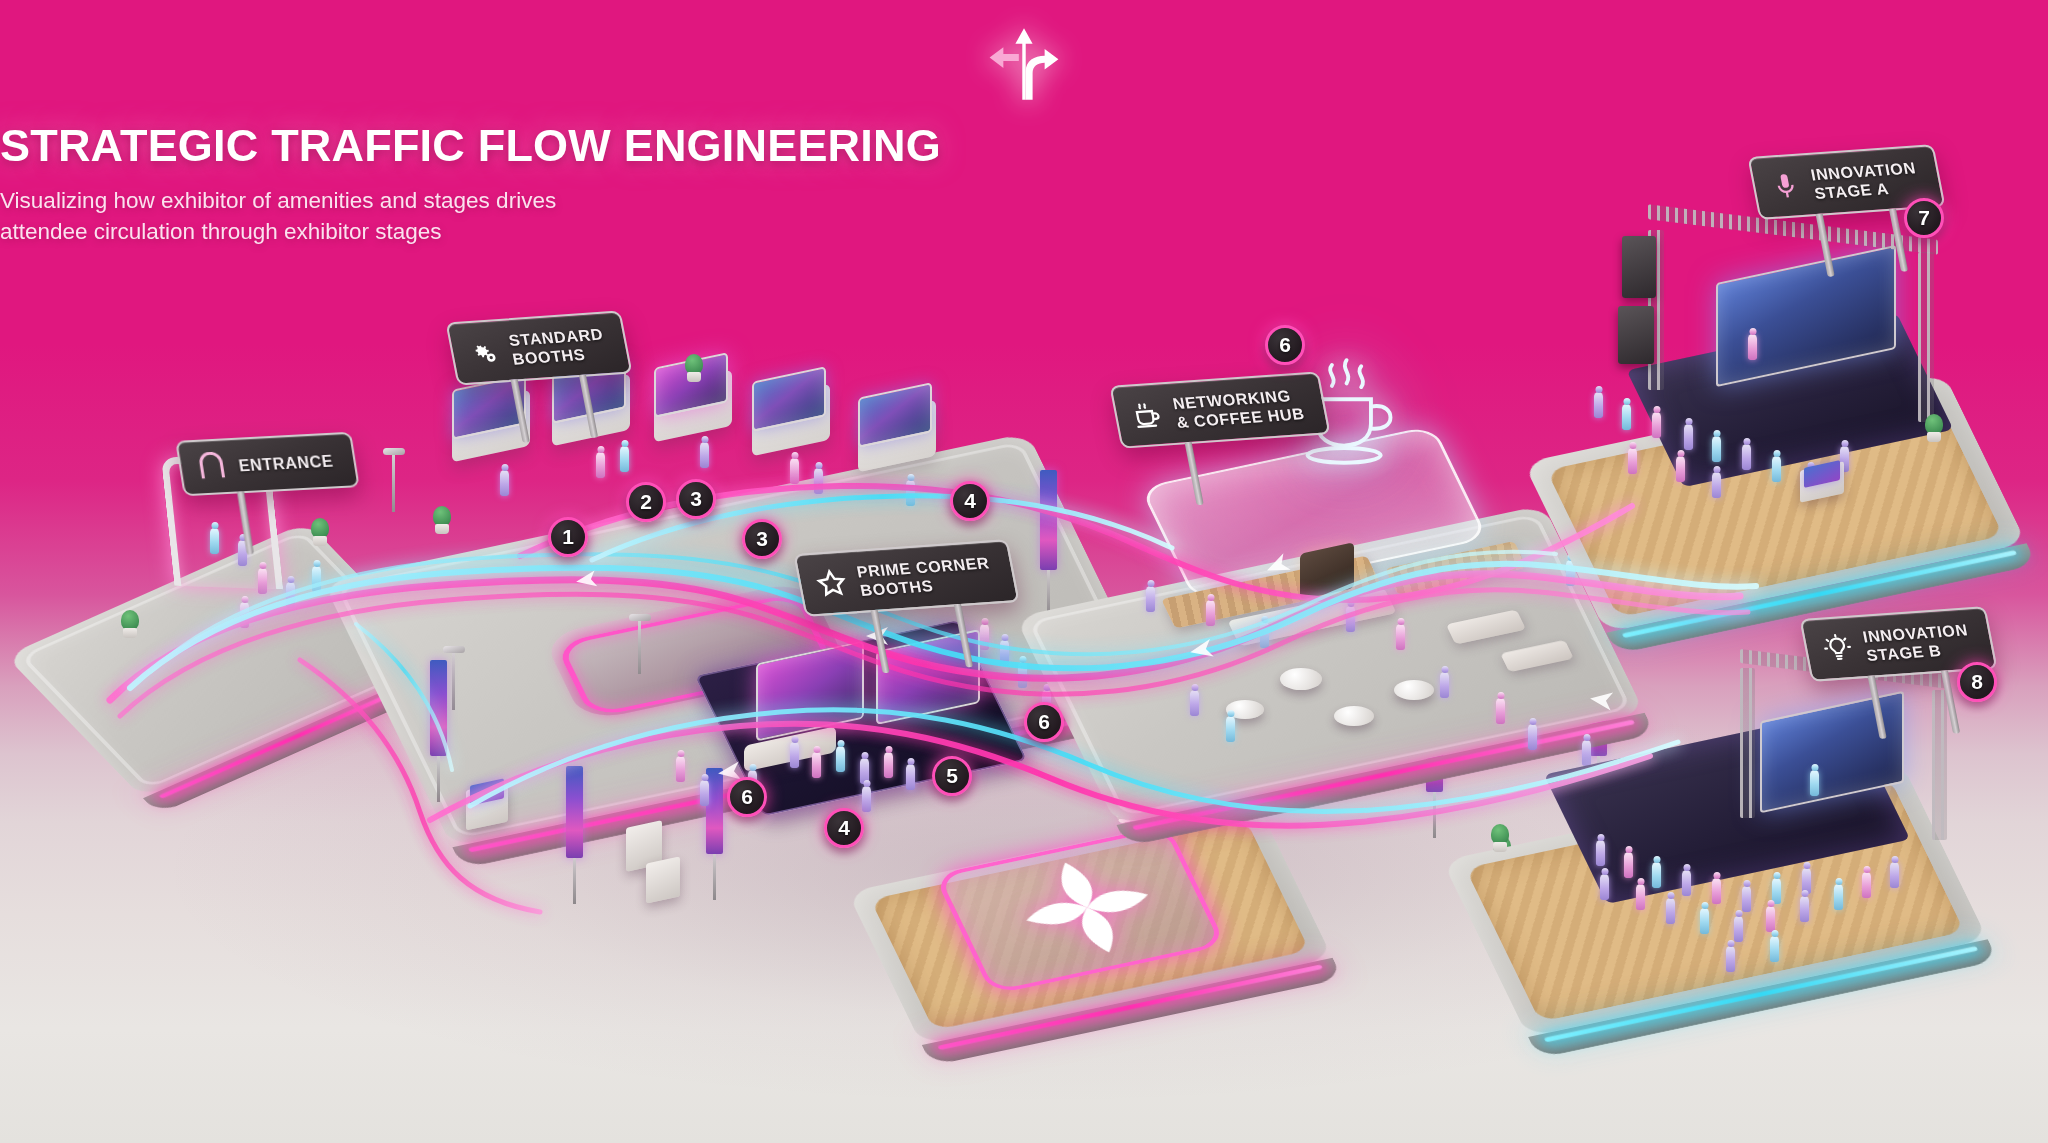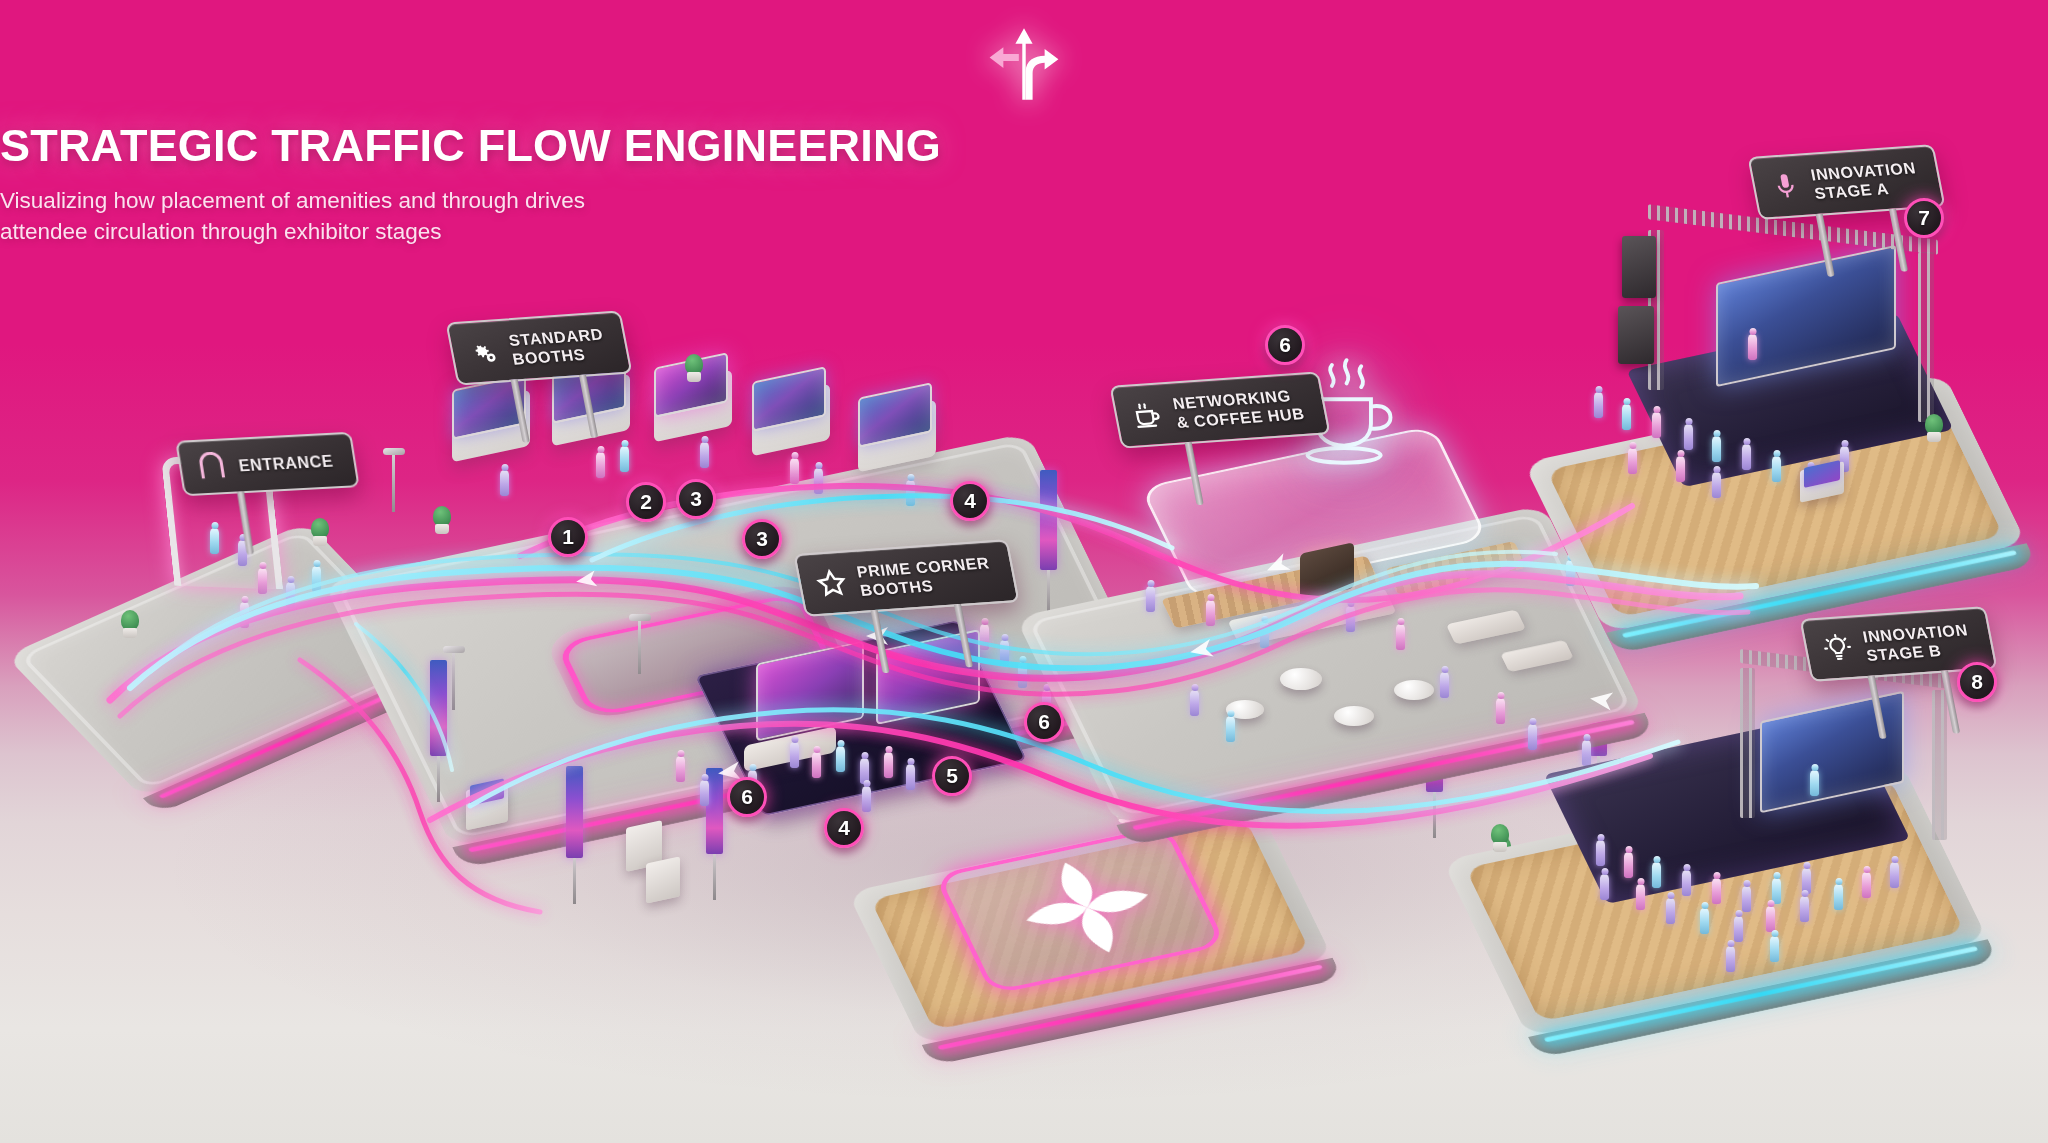--- a/index.html
+++ b/index.html
@@ -377,21 +377,21 @@
       <svg viewBox="0 0 100 100">
         <g fill="#ffffff">
           <path d="M48 95 L48 30 L40 30 L50 12 L60 30 L52 30 L52 95 Z"></path>
           <path d="M52 62 C52 50 62 44 74 44 L74 36 L90 48 L74 60 L74 52 C66 52 60 56 60 64 L60 95 L52 95 Z"></path>
         </g>
         <path d="M44 50 L44 42 L26 42 L26 34 L10 46 L26 58 L26 50 Z" fill="#f9a8d4"></path>
       </svg>
     </div>
     <div class="title">STRATEGIC TRAFFIC FLOW ENGINEERING</div>
     <div class="subtitle">
-      <div>Visualizing how placement of amenities and through drives</div>
+      <div>Visualizing how exhibitor of amenities and stages drives</div>
       <div>attendee circulation through exhibitor stages</div>
     </div>
   </div>
 
   <div class="scene">
 
     <div class="plat iso" style="left:60px; top:510px; width:330px; height:300px;">
       <div class="top"></div>
       <div class="rim"></div>
       <div class="side"></div>

